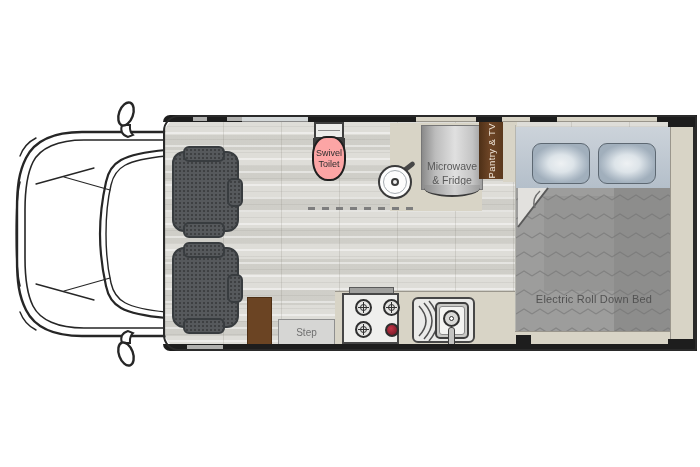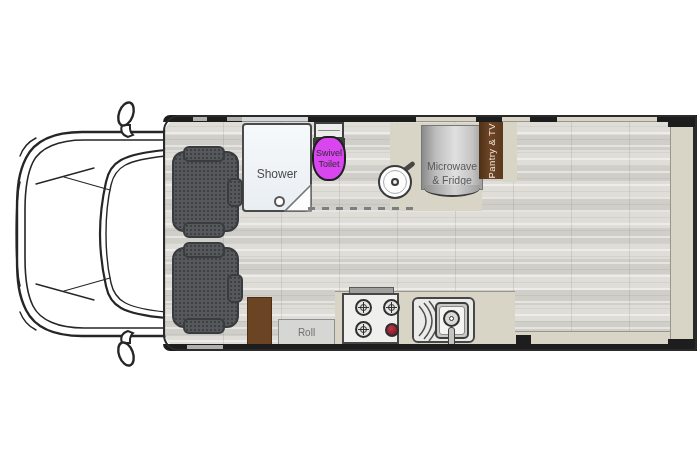--- a/index.html
+++ b/index.html
@@ -55,21 +55,21 @@
     font-size:12px;color:#4a4a4a;}
   .drain{position:absolute;left:30px;top:71px;width:7px;height:7px;border-radius:50%;
     background:#fff;border:2px solid #565656;}
   .shower-fold{position:absolute;right:-2px;bottom:-2px;}
 
   
   .toilet-back{left:150px;top:23px;width:32px;height:13px;background:#3c3c3c;z-index:5;}
   .tank{left:151px;top:7px;width:30px;height:17px;background:#ececea;border:2px solid #3f3f3f;
         box-sizing:border-box;z-index:6;}
   .tank-line{position:absolute;left:2px;right:2px;top:6px;height:1px;background:#8b8b8b;}
-  .bowl{left:149px;top:21px;width:34px;height:45px;background:#d946ef;border:2.5px solid #1f1f1f;
+  .bowl{left:149px;top:21px;width:34px;height:45px;background:#fca5a5;border:2.5px solid #1f1f1f;
         border-radius:42% 42% 46% 46%;box-sizing:border-box;z-index:7;
         display:flex;align-items:center;justify-content:center;text-align:center;}
   .bowl span{font-size:9px;line-height:1.12;color:#2e2e2e;}
 
   
   .rsink{left:215px;top:50px;width:34px;height:34px;z-index:7;}
   .rsink .c1{position:absolute;inset:0;border-radius:50%;background:#fdfdfd;border:2px solid #3a3a3a;}
   .rsink .c2{position:absolute;inset:5px;border-radius:50%;border:1.5px solid #a7adb2;}
   .rsink .hub{position:absolute;left:13px;top:13px;width:8px;height:8px;border-radius:50%;
     background:#ececec;border:2px solid #3a3a3a;box-sizing:border-box;}
@@ -199,27 +199,20 @@
       <div class="chair-part chair-tab abs" style="left:20px;top:107px;width:38px;height:12px;"></div>
       <div class="chair-part chair-tab abs" style="left:64px;top:63px;width:12px;height:25px;"></div>
     </div>
     <div>
       <div class="chair-part chair-main abs" style="left:9px;top:132px;width:63px;height:77px;"></div>
       <div class="chair-part chair-tab abs" style="left:20px;top:127px;width:38px;height:12px;"></div>
       <div class="chair-part chair-tab abs" style="left:20px;top:203px;width:38px;height:12px;"></div>
       <div class="chair-part chair-tab abs" style="left:64px;top:159px;width:12px;height:25px;"></div>
     </div>
 
-    <div class="shower abs">
-      <div class="shower-label">Shower</div>
-      <div class="drain"></div>
-      <svg class="shower-fold" width="28" height="28" viewBox="0 0 28 28">
-        <path d="M27,1 L27,27 L1,27 Z" fill="#fdfdfd" stroke="#777777" stroke-width="1.6"></path>
-      </svg>
-    </div>
 
     <div>
       <div class="toilet-back abs"></div>
       <div class="tank abs">
           <div class="tank-line"></div>
         </div>
       <div class="bowl abs">
         <span>Swivel Toilet</span>
       </div>
     </div>
@@ -269,23 +262,47 @@
       </svg>
       <div class="basin">
           <div class="basin-in"></div>
         </div>
       <div class="fdisc"></div>
       <div class="fstem"></div>
     </div>
 
     <div class="browncab abs"></div>
     <div class="step abs">
-      <span>Roll</span>
-    </div>
-
+      <span>Step</span>
+    </div>
+
+    <div class="bed abs">
+      <div class="bhead">
+        <div class="pillow" style="left:16px;"></div>
+        <div class="pillow" style="left:82px;"></div>
+      </div>
+      <div class="blanket">
+        <div class="darkR"></div>
+          <div class="inner"></div>
+        <svg width="156" height="143" viewBox="0 0 156 143" style="position:absolute;left:0;top:0;">
+          <defs>
+            <pattern id="zz" width="16" height="19" patternUnits="userSpaceOnUse">
+              <path d="M0,12 L8,7 L16,12" fill="none" stroke="#6e6e6e" stroke-width="1.1" opacity="0.55"></path>
+            </pattern>
+          </defs>
+          <rect x="0" y="0" width="156" height="143" fill="url(#zz)"></rect>
+        </svg>
+      </div>
+      <svg class="fold-svg" width="40" height="50" viewBox="0 0 40 50">
+        <path d="M2,2 L32,2 L2,41 Z" fill="#e2e1de" stroke="none"></path>
+        <path d="M32,2 L2,41" stroke="#5a5a5a" stroke-width="2" fill="none"></path>
+        <path d="M24,5 Q15,13 19,22" stroke="#6f6f6f" stroke-width="1.4" fill="none"></path>
+      </svg>
+      <div class="bed-label">Electric Roll Down Bed</div>
+    </div>
     <div class="underbed abs"></div>
     <div class="underbed-tick abs"></div>
 
     <div class="wall wall-top abs"></div>
     <div class="wallseg seg-gray abs" style="left:30px;width:14px;"></div>
     <div class="wallseg seg-gray abs" style="left:64px;width:15px;"></div>
     <div class="wallseg seg-window abs" style="left:79px;width:66px;"></div>
     <div class="wallseg seg-beige abs" style="left:253px;width:60px;"></div>
     <div class="wallseg seg-beige abs" style="left:339px;width:155px;"></div>
     <div class="wallseg seg-black abs" style="left:367px;width:27px;top:0;height:7px;"></div>

